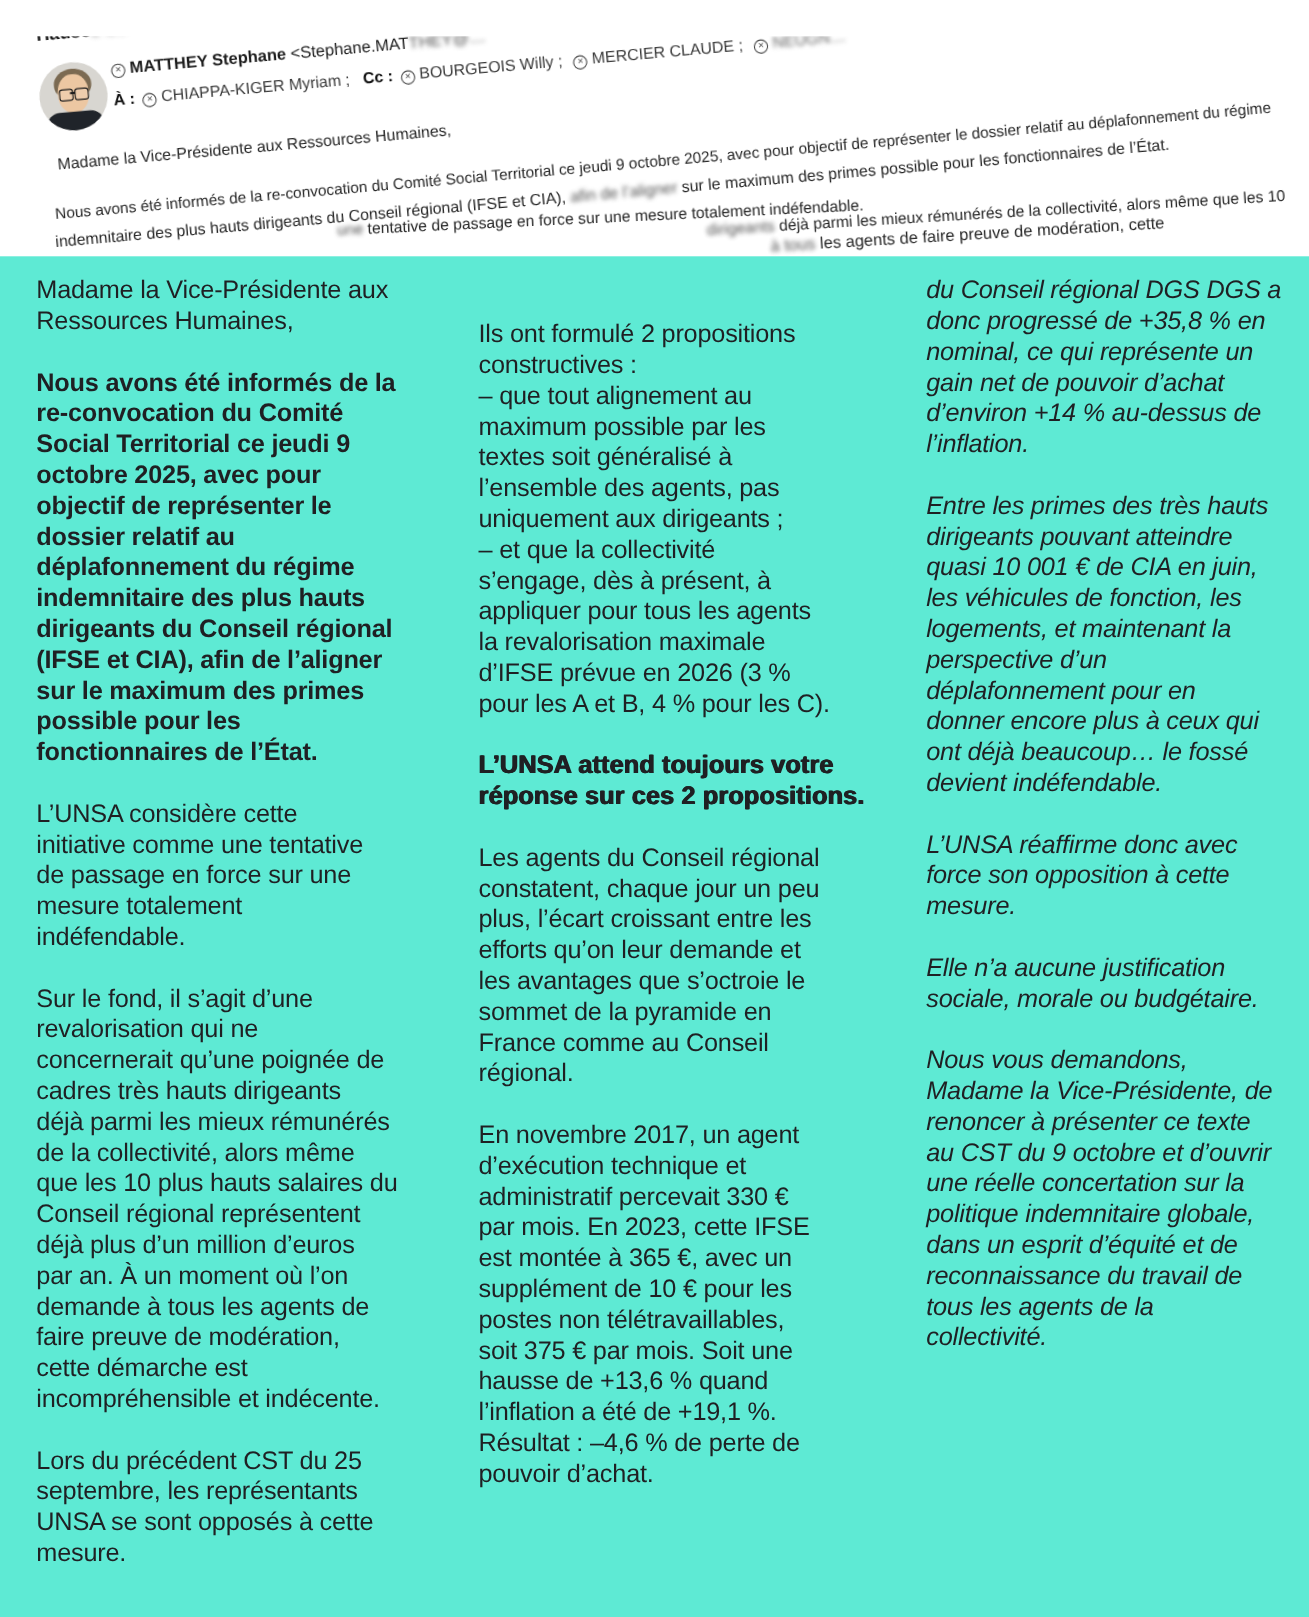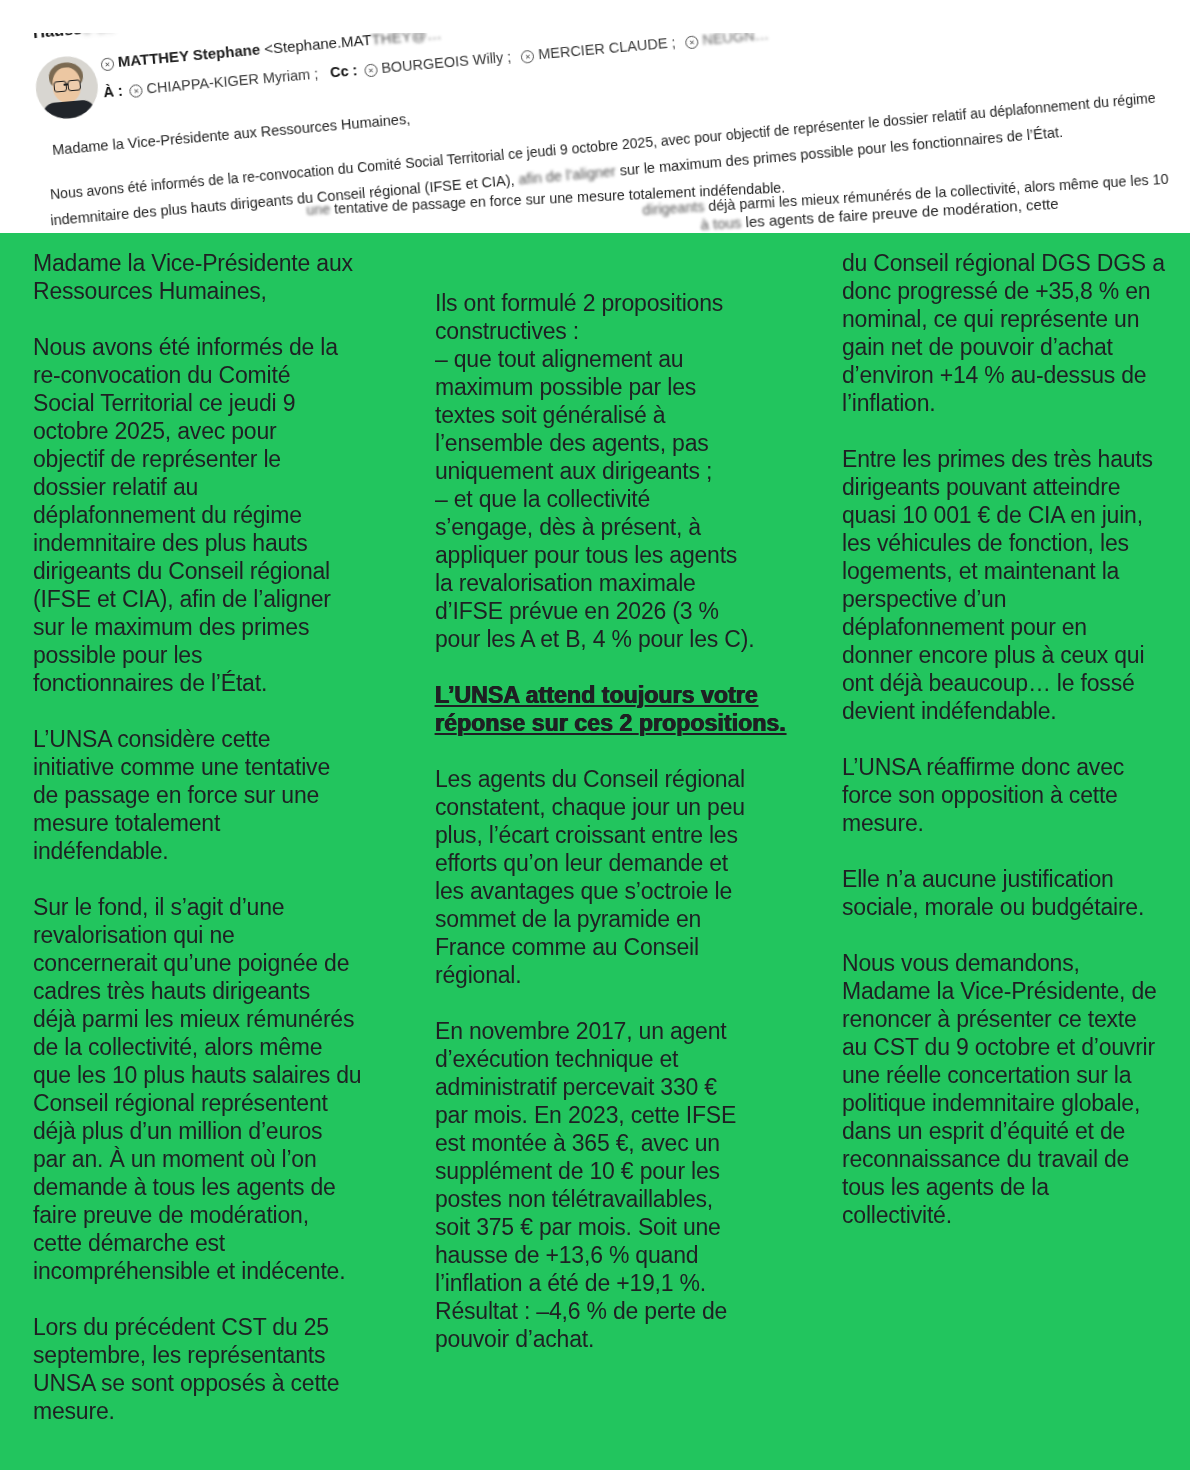--- a/index.html
+++ b/index.html
@@ -42,36 +42,35 @@
   .avatar .shirt{position:absolute;left:5px;top:45px;width:52px;height:20px;background:#20242a;border-radius:12px 12px 0 0;}
   
   .frag{position:absolute;white-space:nowrap;font-size:14.3px;color:#262626;filter:blur(0.35px);transform-origin:0 0;z-index:2;}
   #fragA{left:306px;top:202px;transform:rotate(-2.7deg);}
   #fragB{left:642px;top:202px;transform:rotate(-3.4deg);}
   #fragC{left:700px;top:216px;transform:rotate(-3.4deg);font-size:15px;}
   
   #topmask{position:absolute;left:0;top:0;width:100%;height:33px;background:#fff;z-index:20;}
   
   #bodysheet{
-    position:absolute;left:0;top:233px;width:1190px;height:1237px;background:#22c55e;z-index:10;
+    position:absolute;left:0;top:233px;width:1190px;height:1237px;background:#5eead4;z-index:10;
     box-sizing:border-box;padding:16px 0 0 33px;display:flex;
   }
   .col{flex:none;}
   .col1{width:365px;margin-right:37px;}
   .col2{width:368px;margin-right:39px;margin-top:40px;}
-  .col3{width:330px;}
+  .col3{width:330px;font-style:italic;}
   .col p{
     margin:0 0 28px 0;font-size:23px;line-height:28px;color:#1f2023;
     white-space:pre;letter-spacing:-0.2px;
   }
-  .col p.bold{font-weight:400;}
+  .col p.bold{font-weight:700;}
   .col p.heavy{
     font-weight:700;letter-spacing:0.1px;
     text-shadow:0.7px 0 currentColor,-0.4px 0 currentColor;
-    text-decoration:underline;
   }
 </style>
 </head>
 <body>
 
 <div id="stage">
 
   <div id="tilt">
 
     <div class="subject"><span>Hauss</span><span class="b2">e de</span></div>

